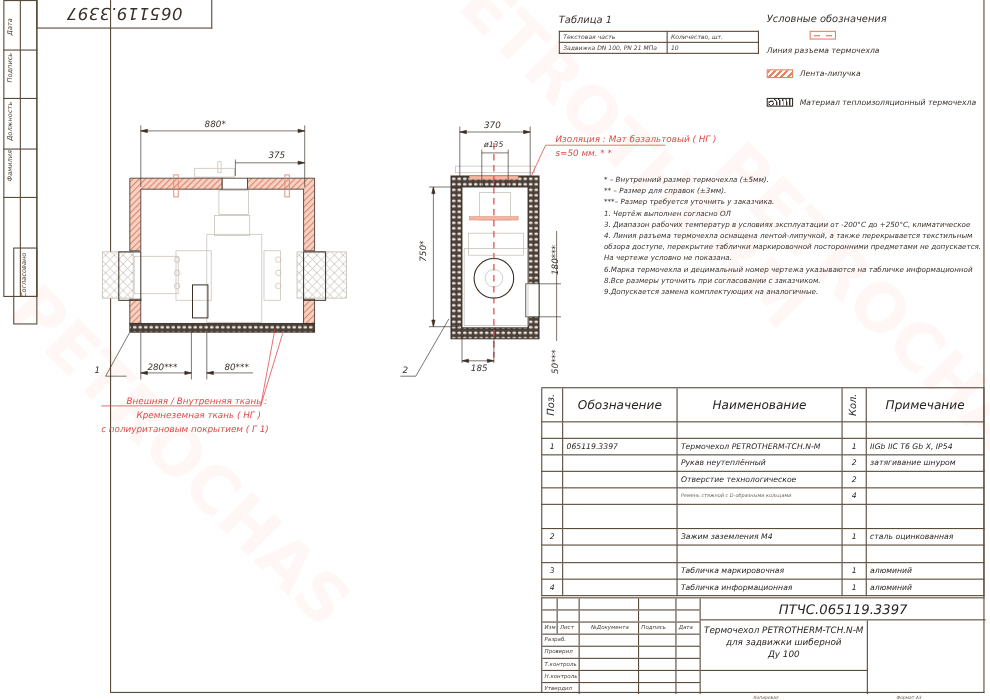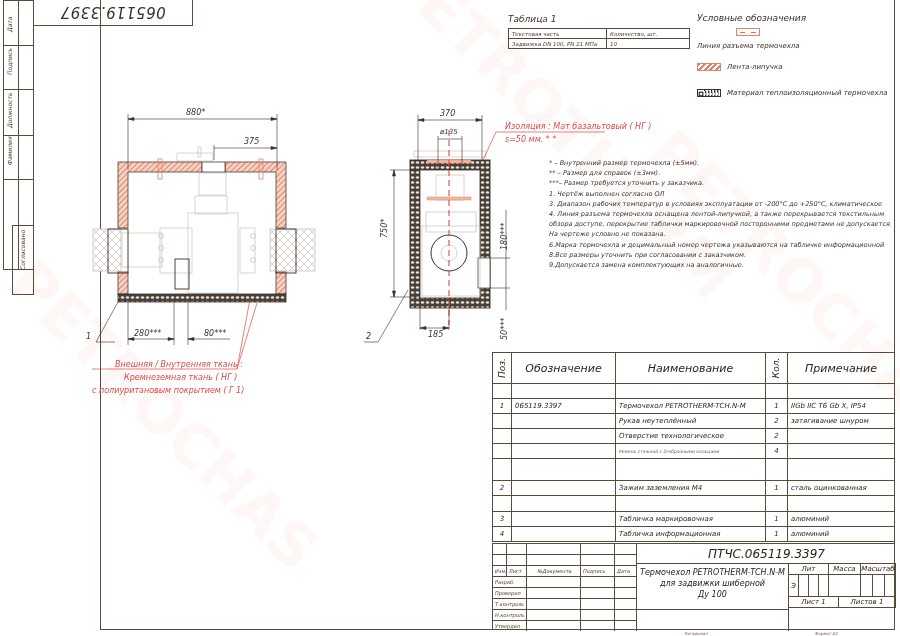--- a/index.html
+++ b/index.html
@@ -387,32 +387,17 @@
         <div style="width:22px;"></div>
     </div>
   </div>
   <div class="tb-code">ПТЧС.065119.3397</div>
   <div class="tb-name">
     <div>Термочехол PETROTHERM-TCH.N-M</div>
     <div>для задвижки шиберной</div>
     <div>Ду 100</div>
   </div>
   <div class="tb-blank"></div>
-  <div class="tb-right">
-    <div class="cell" style="left:0; top:0; width:40px; height:11px;">Лит</div>
-    <div class="cell" style="left:40px; top:0; width:32px; height:11px;">Масса</div>
-    <div class="cell" style="left:72px; top:0; width:35px; height:11px;">Масштаб</div>
-    <div class="cell" style="left:0; top:11px; width:10px; height:22px;">Э</div>
-    <div class="cell" style="left:10px; top:11px; width:10px; height:22px;"></div>
-    <div class="cell" style="left:20px; top:11px; width:10px; height:22px;"></div>
-    <div class="cell" style="left:30px; top:11px; width:10px; height:22px;"></div>
-    <div class="cell" style="left:40px; top:11px; width:32px; height:22px;"></div>
-    <div class="cell" style="left:72px; top:11px; width:12px; height:22px;"></div>
-    <div class="cell" style="left:84px; top:11px; width:12px; height:22px;"></div>
-    <div class="cell" style="left:96px; top:11px; width:11px; height:22px;"></div>
-    <div class="cell" style="left:0; top:33px; width:50px; height:11px;">Лист 1</div>
-    <div class="cell" style="left:50px; top:33px; width:57px; height:11px;">Листов  1</div>
-  </div>
 
 </div>
 
 <div class="footer" style="left:685px;">Копировал</div>
 <div class="footer" style="left:815px;">Формат А3</div>
 
 </body></html>

